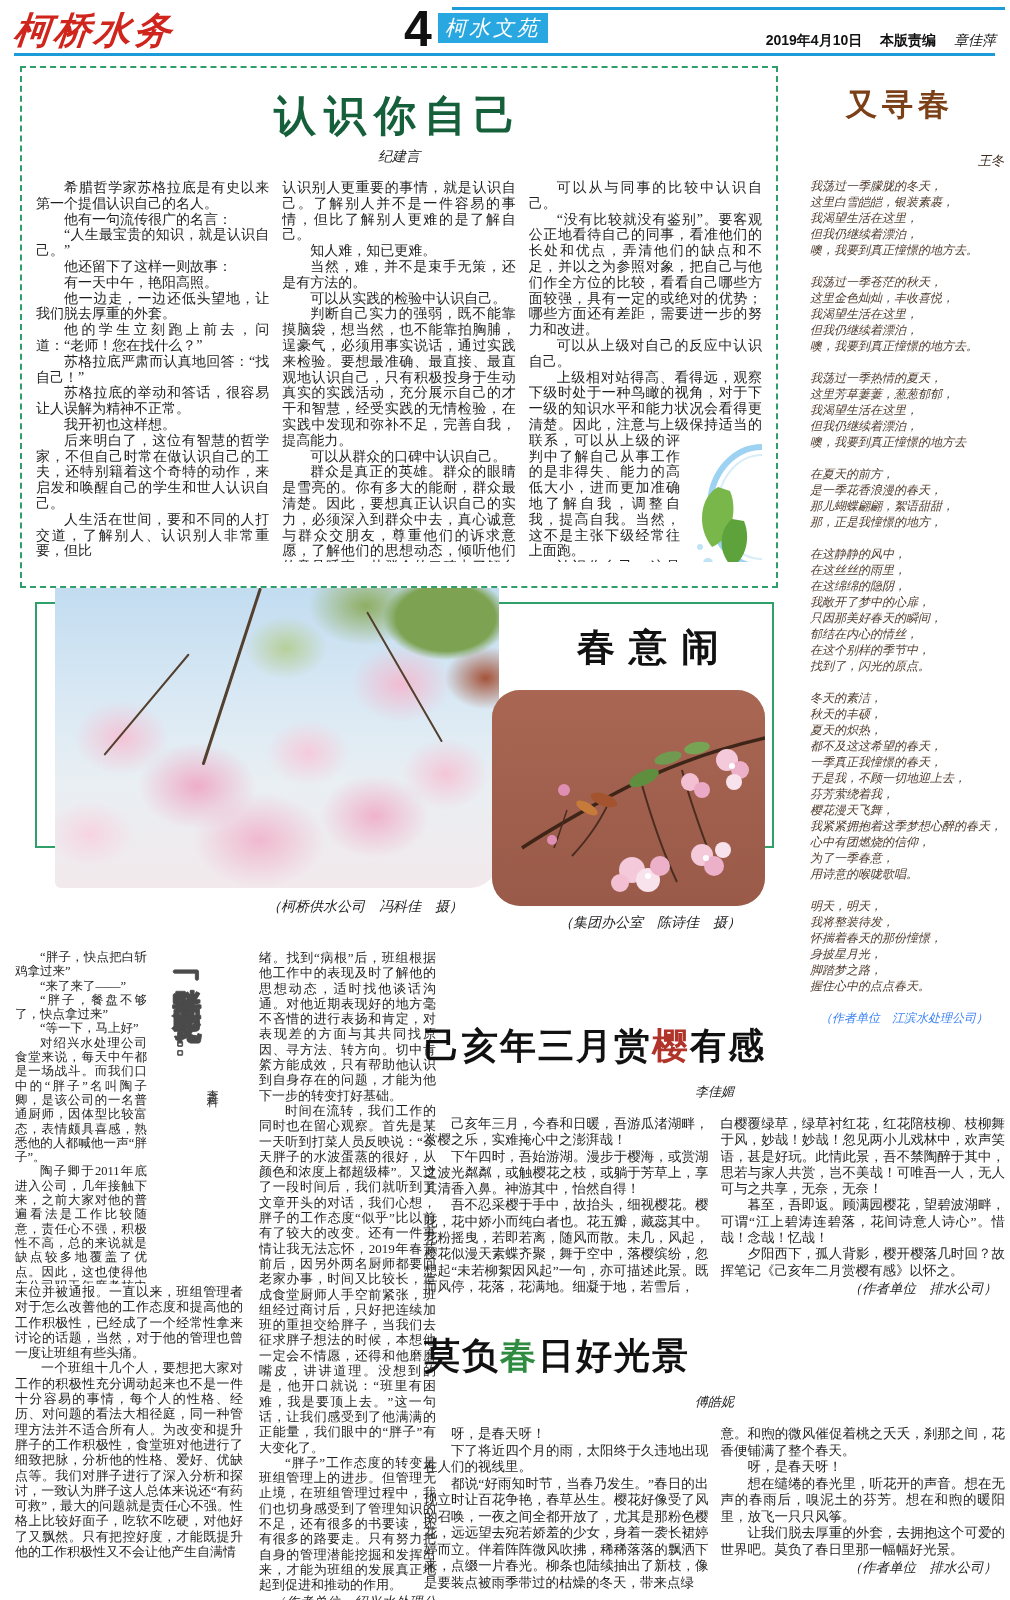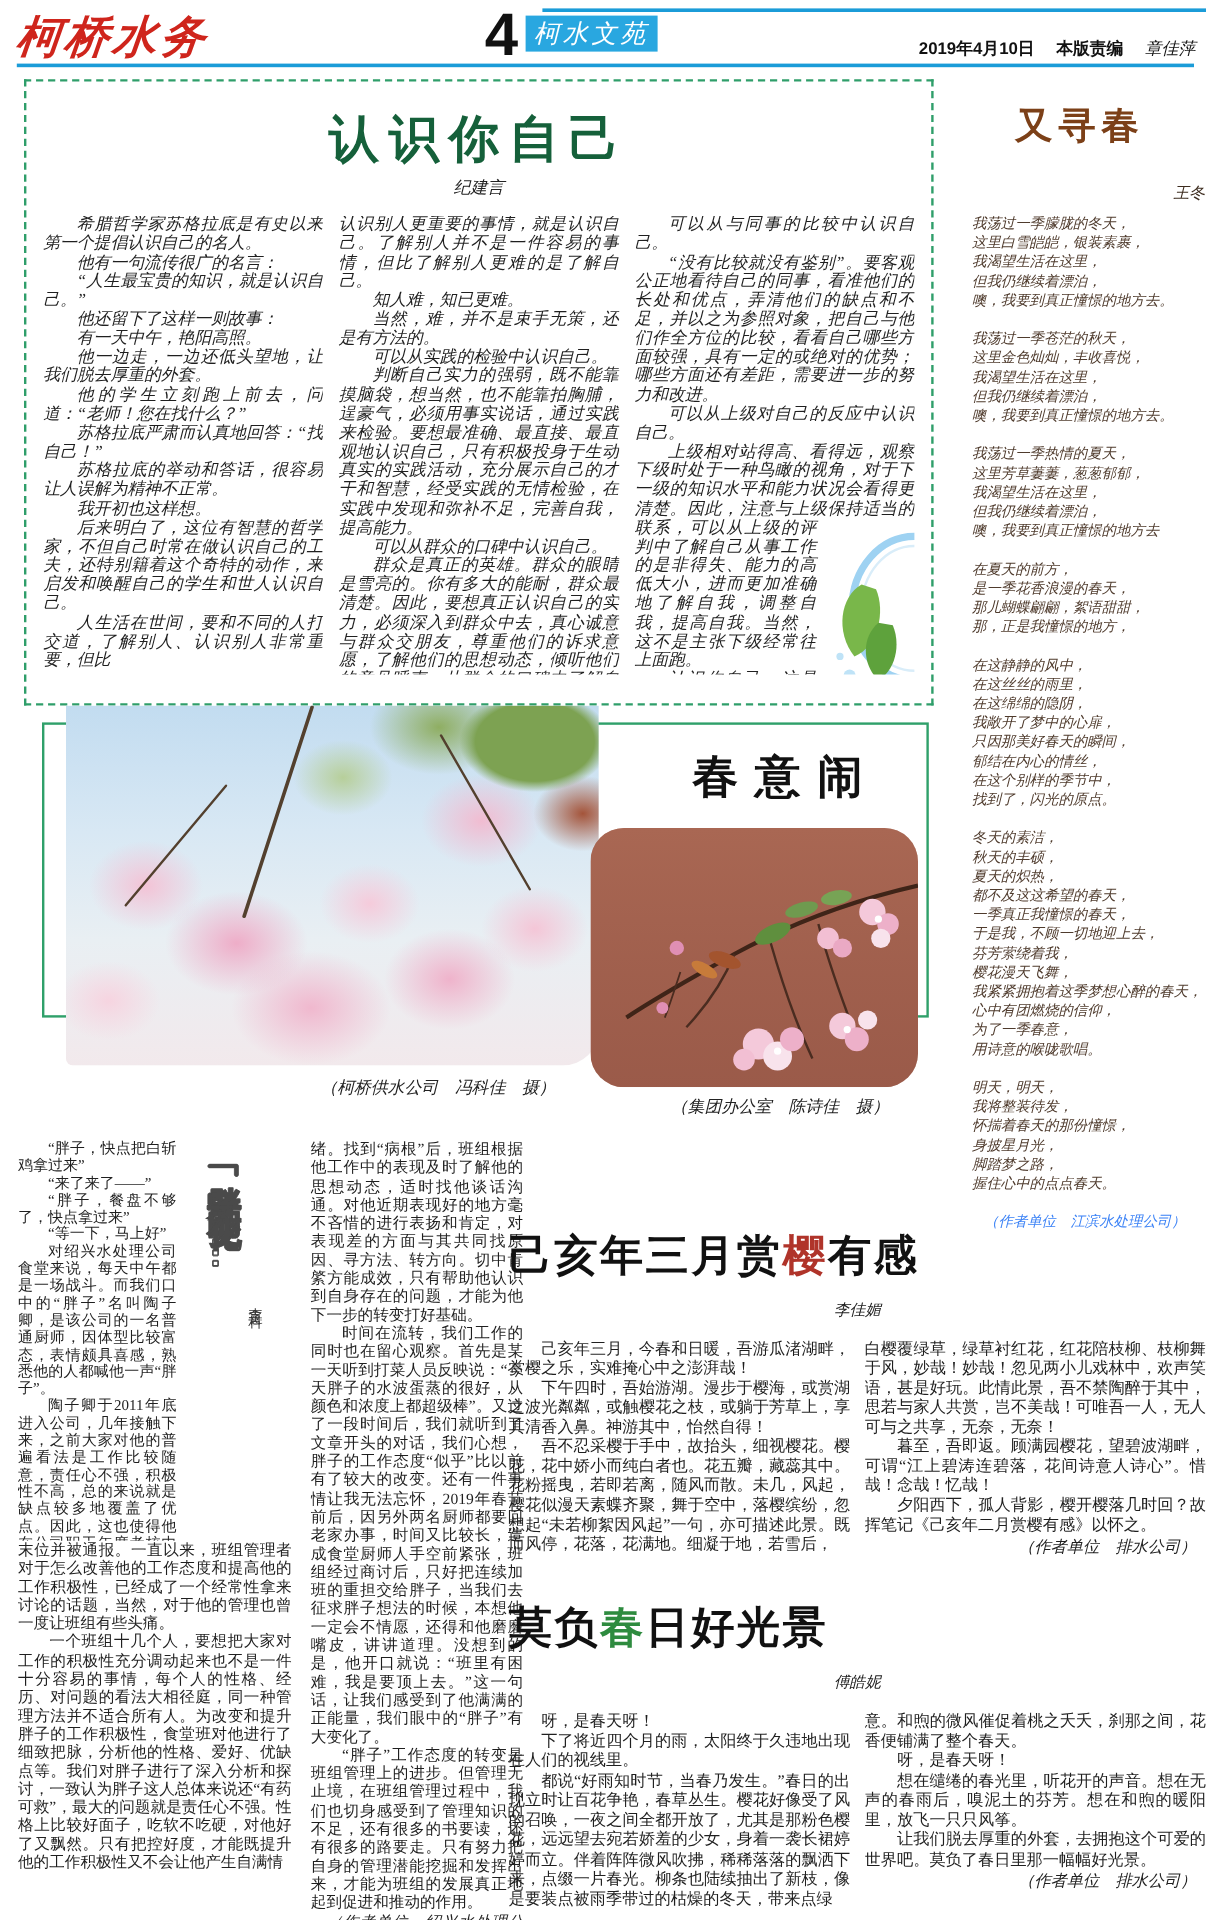--- a/index.html
+++ b/index.html
@@ -16,21 +16,21 @@
   .mh-badge{left:438px;top:13px;width:110px;height:30px;background:#29a7e0;color:#fff;
     font-size:21px;font-weight:normal;font-style:italic;text-align:center;line-height:30px;letter-spacing:3px;}
   .mh-date{right:14px;top:32px;font-size:14px;font-weight:bold;font-family:"Liberation Sans",sans-serif;color:#111;}
   .mh-date .editor-name{font-weight:normal;font-style:italic;font-family:"Liberation Serif",serif;}
   .mh-rule{left:14px;top:53px;width:981px;height:3px;background:#1b9cd8;}
   
   .main-box{left:20px;top:66px;width:754px;height:518px;border:2px dashed #2f9e6a;background:#fff;}
   .main-title{margin:20px 0 0;text-align:center;font-size:42px;font-weight:bold;color:#15603a;
     letter-spacing:8px;font-family:"Liberation Sans",sans-serif;}
   .main-author{margin-top:4px;text-align:center;font-size:14px;color:#222;font-style:italic;}
-  .main-cols{display:flex;gap:13px;padding:14px 14px 0;font-style:italic;}
+  .main-cols{display:flex;gap:13px;padding:14px 14px 0;}
   .main-col{flex:1;height:382px;overflow:hidden;font-size:14px;line-height:15.8px;text-align:justify;}
   .para{margin:0;text-indent:2em;}
   .cont{text-indent:0;}
   .seal-float{float:right;width:100px;height:148px;margin:2px -26px 2px 8px;shape-margin:4px;}
   .seal-float svg{display:block;}
   .seal-glyph{font-size:28px;font-weight:bold;fill:#1f8c3b;font-family:"Liberation Serif",serif;}
   
   .photo-frame{left:35px;top:602px;width:735px;height:242px;border:2px solid #2fa06a;}
   .photo-left{left:55px;top:588px;width:444px;height:300px;border-radius:0 0 30px 6px;overflow:hidden;
     background:

